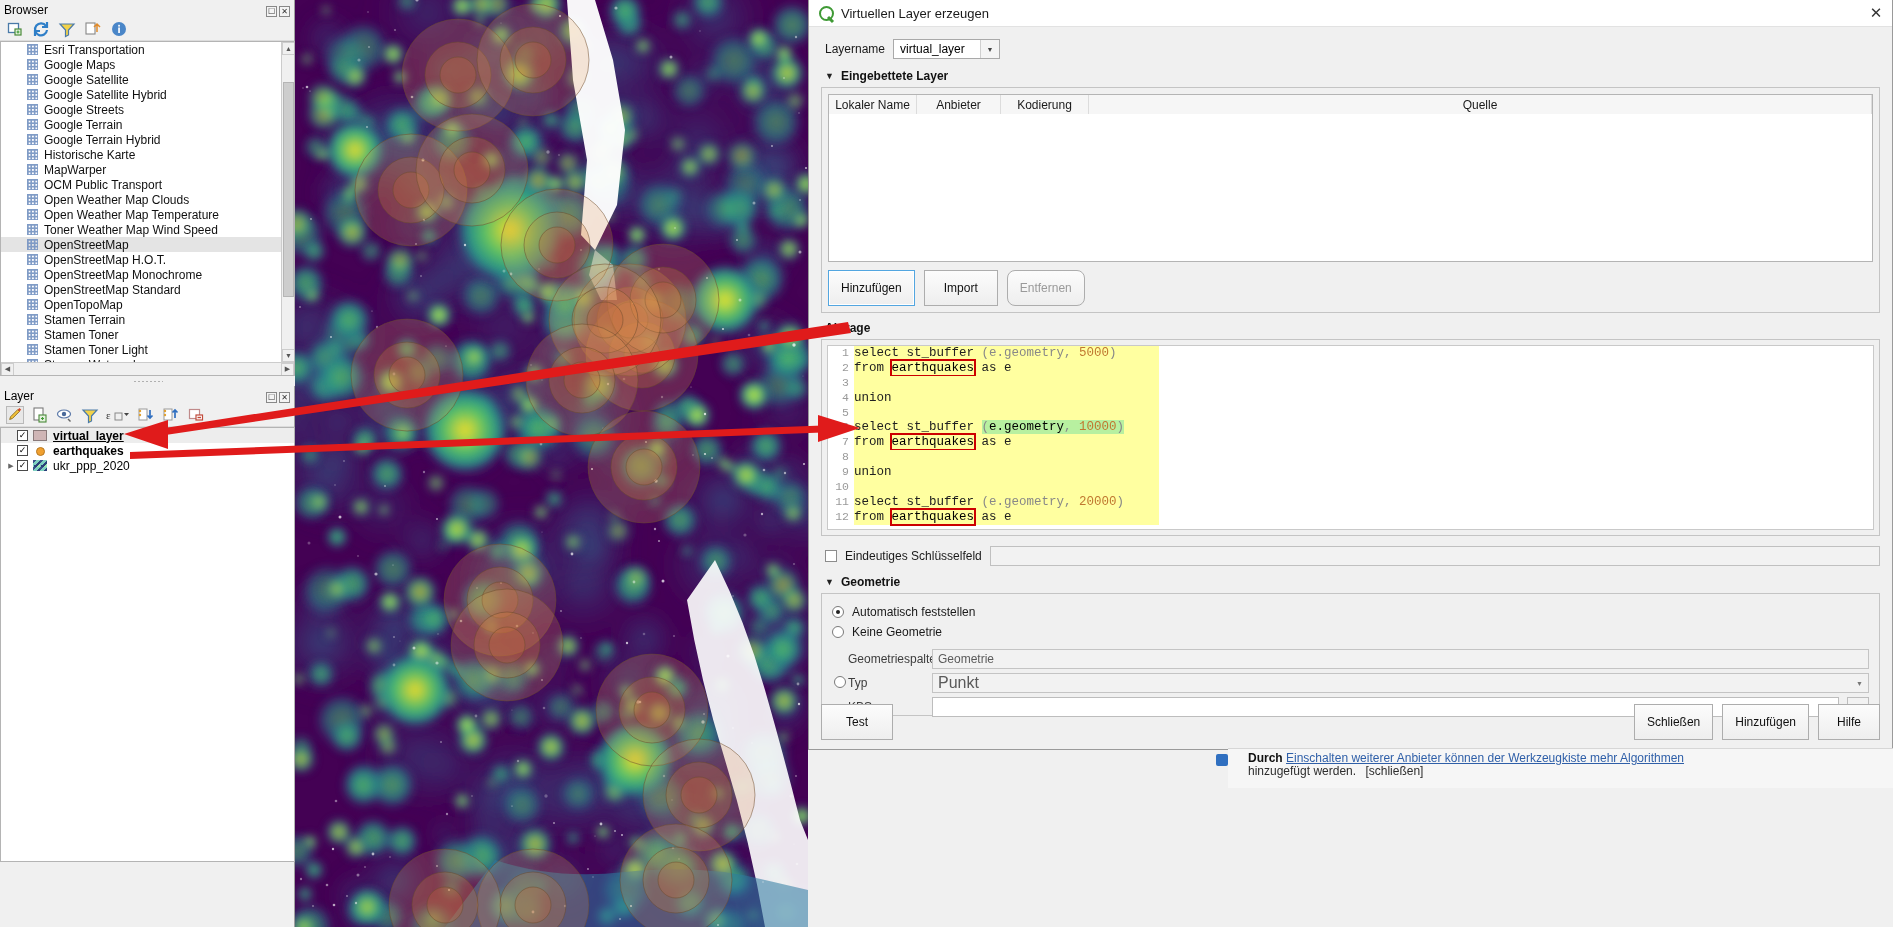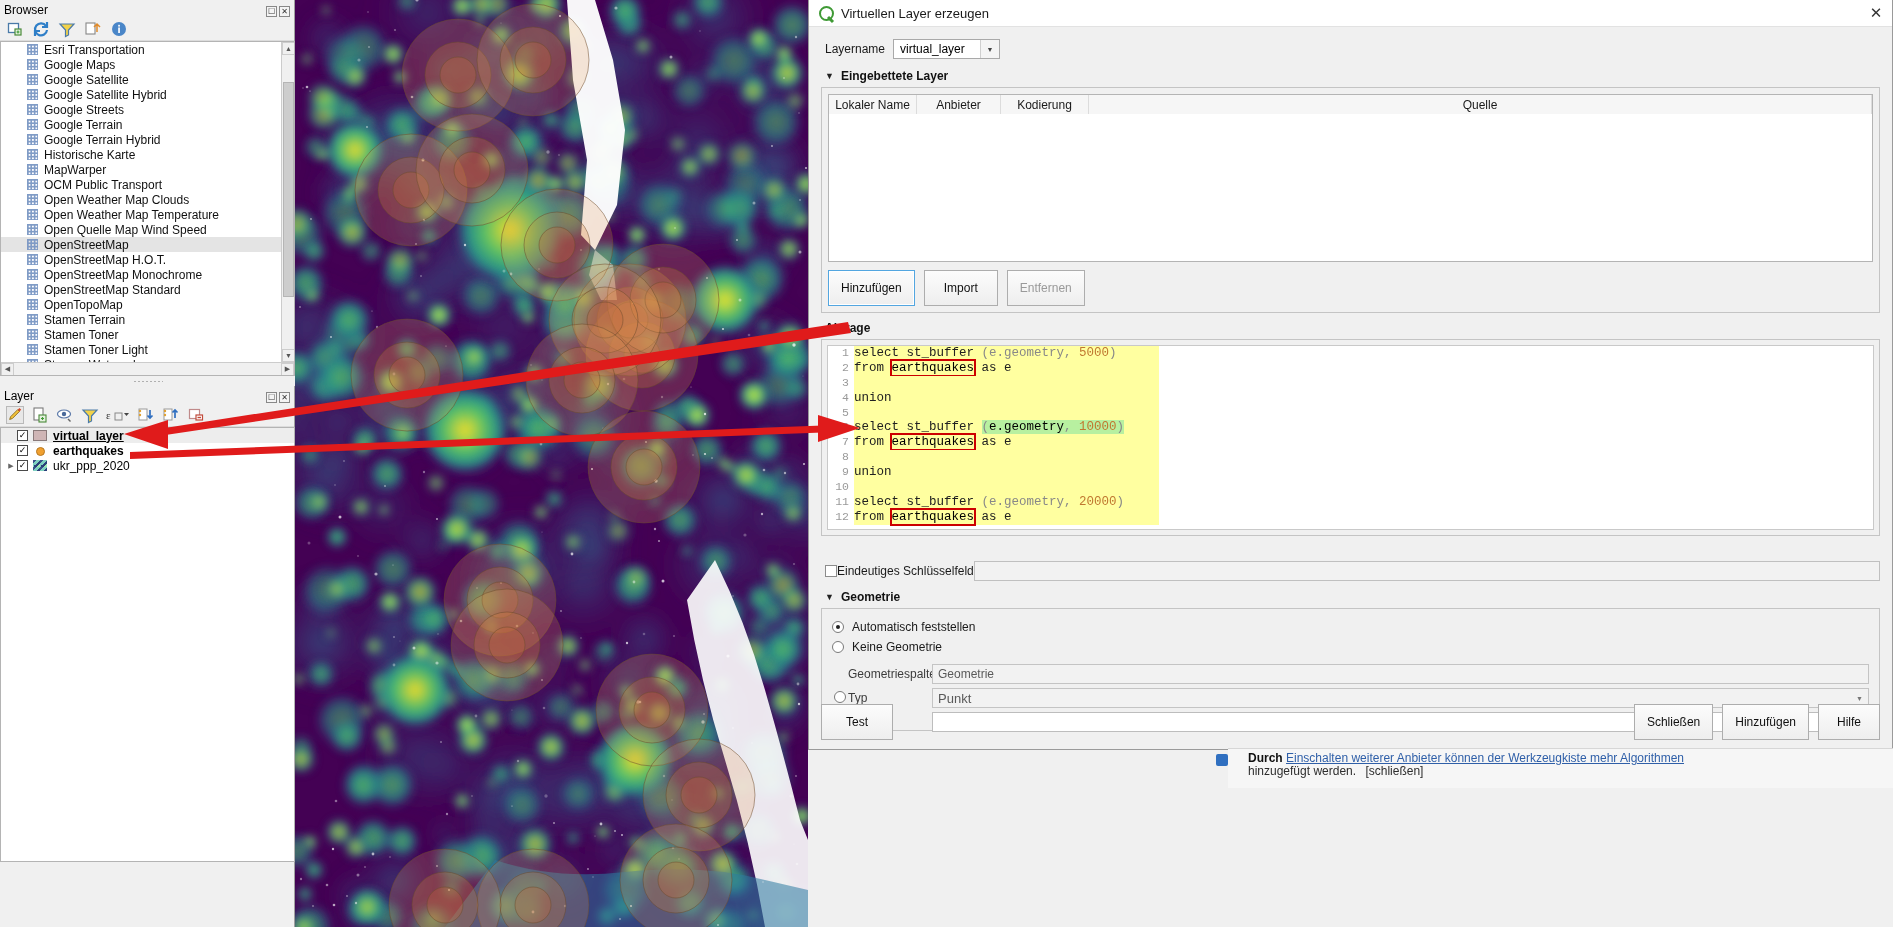--- a/index.html
+++ b/index.html
@@ -224,21 +224,21 @@
   .th1 { width: 88px; } .th2 { width: 84px; } .th3 { width: 88px; } .th4 { flex: 1; }
 
   .btnrow { display:flex; gap: 9px; margin-top: 8px; }
   .btn {
     height: 36px; min-width: 74px; padding: 0 12px;
     border: 1px solid #adadad; background: linear-gradient(#fcfcfc,#eeeeee);
     font-size: 12px; color: #101010;
     display:flex; align-items:center; justify-content:center;
   }
   .btn.default { border: 1px solid #53a6e0; box-shadow: inset 0 0 0 1px #ffffff; }
-  .btn.disabled { color: #9a9a9a; }
+  .btn.disabled { color: #9a9a9a; border-radius: 8px; }
 
   .sqlwrap {
     border: 1px solid #c4c4c4; background: #f0f0f0;
     padding: 5px; margin-top: 4px;
     height: 197px;
   }
   .sqlbox {
     background: #fff; border: 1px solid #c9c9c9;
     height: 100%; position: relative; overflow: hidden;
   }
@@ -256,36 +256,36 @@
   .scode { background: #ffffa0; flex: 0 0 auto; padding-right: 0; white-space: pre; min-width: 305px; }
   .kw { color: #202020; }
   .par { color: #888; }
   .num { color: #c07830; }
   .grn { background: #b8f0a0; }
   .hl {
     outline: 2.4px solid #cc0000; outline-offset: 0px;
     background: #ffffa0;
   }
 
-  .keyrow { display:flex; align-items:center; gap: 0; margin-top: 25px; padding-left: 4px; }
+  .keyrow { display:flex; align-items:center; gap: 8px; margin-top: 10px; padding-left: 4px; }
   .cbox { width: 12px; height: 12px; border: 1px solid #8c8c8c; background: #fff; flex: 0 0 12px; }
   .keyinput {
     flex: 1; height: 20px; border: 1px solid #c0c0c0; background: #f2f2f2;
   }
 
   .geowrap { border: 1px solid #c4c4c4; background: #f0f0f0; padding: 8px 10px; margin-top: 4px; height: 123px; }
   .radiorow { display:flex; align-items:center; gap: 8px; height: 20px; }
   .radio { width: 12px; height: 12px; border: 1px solid #7a7a7a; border-radius: 50%; background:#fff; flex:0 0 12px; position: relative;}
   .radio.on::after { content:""; position:absolute; left:3px; top:3px; width:4px;height:4px;border-radius:50%;background:#222; }
   .fieldrow { display:flex; align-items:center; gap: 8px; height: 22px; margin-top: 2px; }
   .fieldlbl { width: 76px; font-size: 12px; color: #3c3c3c; text-align: left; }
   .finput { flex: 1; height: 20px; border: 1px solid #c4c4c4; background: #f2f2f2; display:flex;align-items:center;padding:0 5px; font-size:12px; color:#5a5a5a;}
   .finput.white { background: #fff; color:#1a1a1a; border-color:#bdbdbd;}
   .fselect { flex:1; height: 20px; border:1px solid #c4c4c4; background:#f2f2f2; display:flex;align-items:center;}
-  .fselect .v { flex:1; padding: 0 5px; font-size:13px; color:#5a5a5a;}
+  .fselect .v { flex:1; padding: 0 5px; font-size:16px; color:#5a5a5a;}
   .fselect .a { width:17px; display:flex;align-items:center;justify-content:center;font-size:7px;color:#777;}
   .dots-btn { width: 22px; height: 20px; border: 1px solid #bdbdbd; background: #f2f2f2;
     display:flex;align-items:center;justify-content:center;font-size:11px;color:#666;}
 
   .dlg-footer {
     position: absolute; left: 12px; right: 12px; bottom: 10px;
     display: flex; align-items: center;
   }
   .footer-right { margin-left: auto; display:flex; gap: 9px; align-items: flex-end; }
 
@@ -404,21 +404,21 @@
           <div class="tree-row">
             <span class="grid-ico"></span>
             <span>Open Weather Map Clouds</span>
           </div>
           <div class="tree-row">
             <span class="grid-ico"></span>
             <span>Open Weather Map Temperature</span>
           </div>
           <div class="tree-row">
             <span class="grid-ico"></span>
-            <span>Open Quelle Map Wind Speed</span>
+            <span>Toner Weather Map Wind Speed</span>
           </div>
           <div class="tree-row sel">
             <span class="grid-ico"></span>
             <span>OpenStreetMap</span>
           </div>
           <div class="tree-row">
             <span class="grid-ico"></span>
             <span>OpenStreetMap H.O.T.</span>
           </div>
           <div class="tree-row">

